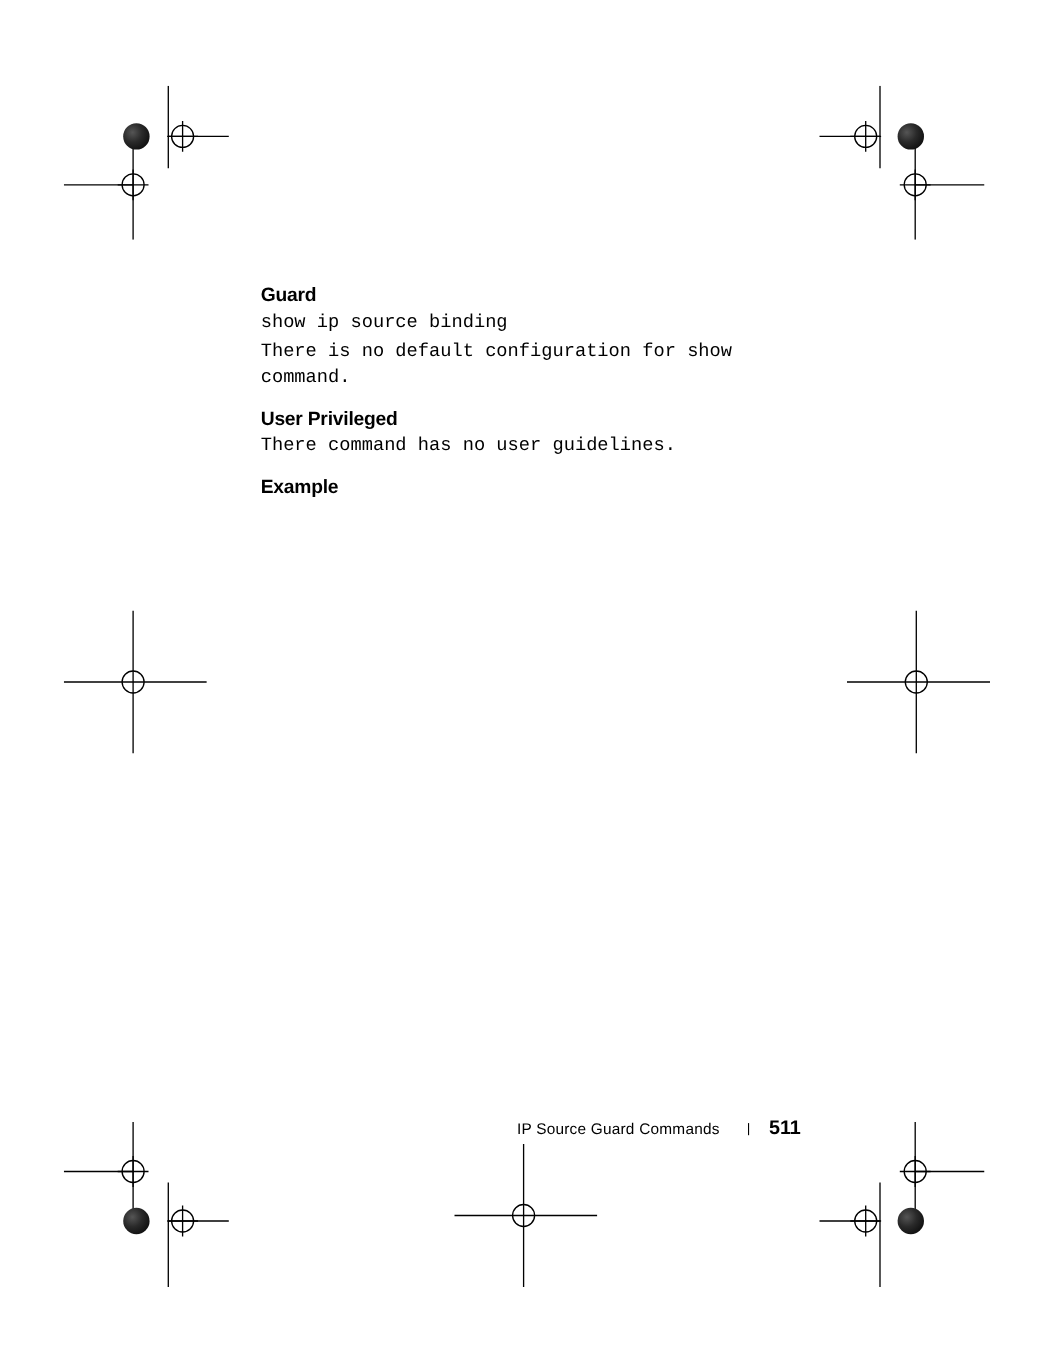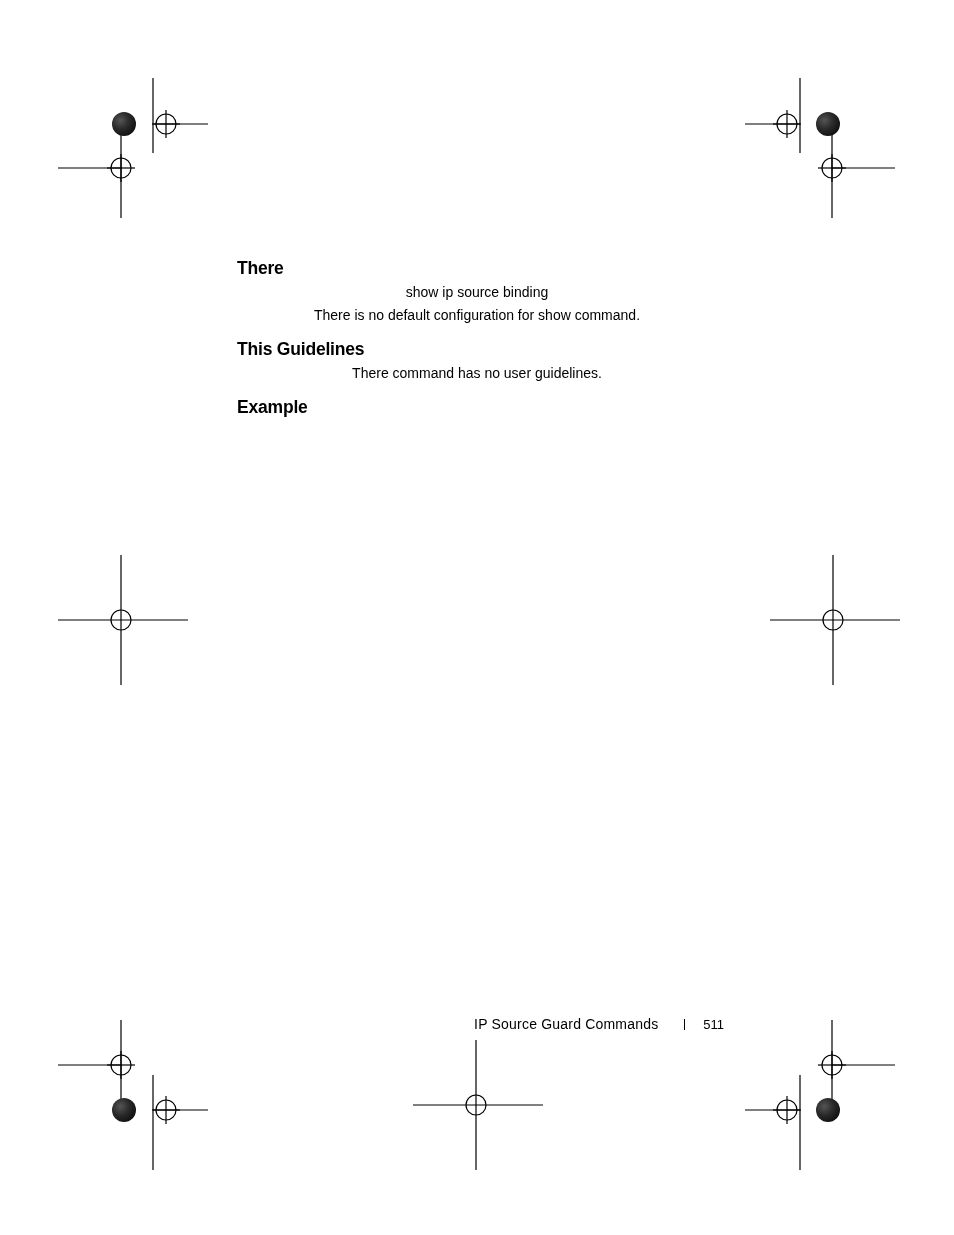--- a/index.html
+++ b/index.html
@@ -23,25 +23,24 @@
     font-weight: bold;
     font-size: 17.5px;
     margin-top: 14px;
     margin-bottom: 4px;
     letter-spacing: -0.2px;
   }
   .heading.first {
     margin-top: 0;
   }
   .body-text {
-    font-family: Liberation Sans, sans-serif;
-    font-size: 14px;
+    font-family: Liberation Mono, monospace;
+    font-size: 17px;
     line-height: 1.35;
     margin: 0 0 4px 0;
-    text-align: center;
   }
   .footer {
     position: absolute;
     top: 1015px;
     left: 0;
     width: 954px;
     text-align: center;
   }
   .footer-inner {
     display: inline-block;
@@ -55,49 +54,49 @@
     letter-spacing: 0.2px;
   }
   .footer-sep {
     display: inline-block;
     border-left: 1px solid #000;
     height: 11px;
     vertical-align: -1px;
     margin: 0 14px 0 22px;
   }
   .footer-page {
-    font-weight: normal;
-    font-size: 13px;
+    font-weight: bold;
+    font-size: 18px;
   }
   
   .mark {
     position: absolute;
     pointer-events: none;
   }
   .mark svg { display: block; }
   .stroke { stroke: #000; stroke-width: 1.2; fill: none; }
   .solid-circle {
     position: absolute;
     width: 24px;
     height: 24px;
     border-radius: 50%;
     background: radial-gradient(circle at 35% 35%, #555 0%, #2a2a2a 40%, #000 100%);
   }
 </style>
 </head>
 <body>
 
 <div class="content">
-  <div class="heading first">There</div>
+  <div class="heading first">Guard</div>
   <p class="body-text">show ip source binding</p>
 
   <p class="body-text">There is no default configuration for show command.</p>
 
 
-  <div class="heading">This Guidelines</div>
+  <div class="heading">User Privileged</div>
   <p class="body-text">There command has no user guidelines.</p>
 
   <div class="heading">Example</div>
 </div>
 
 <div class="footer">
   <span class="footer-inner">
     <span class="footer-label">IP Source Guard Commands</span>
     <span class="footer-sep"></span>
     <span class="footer-page">511</span>

